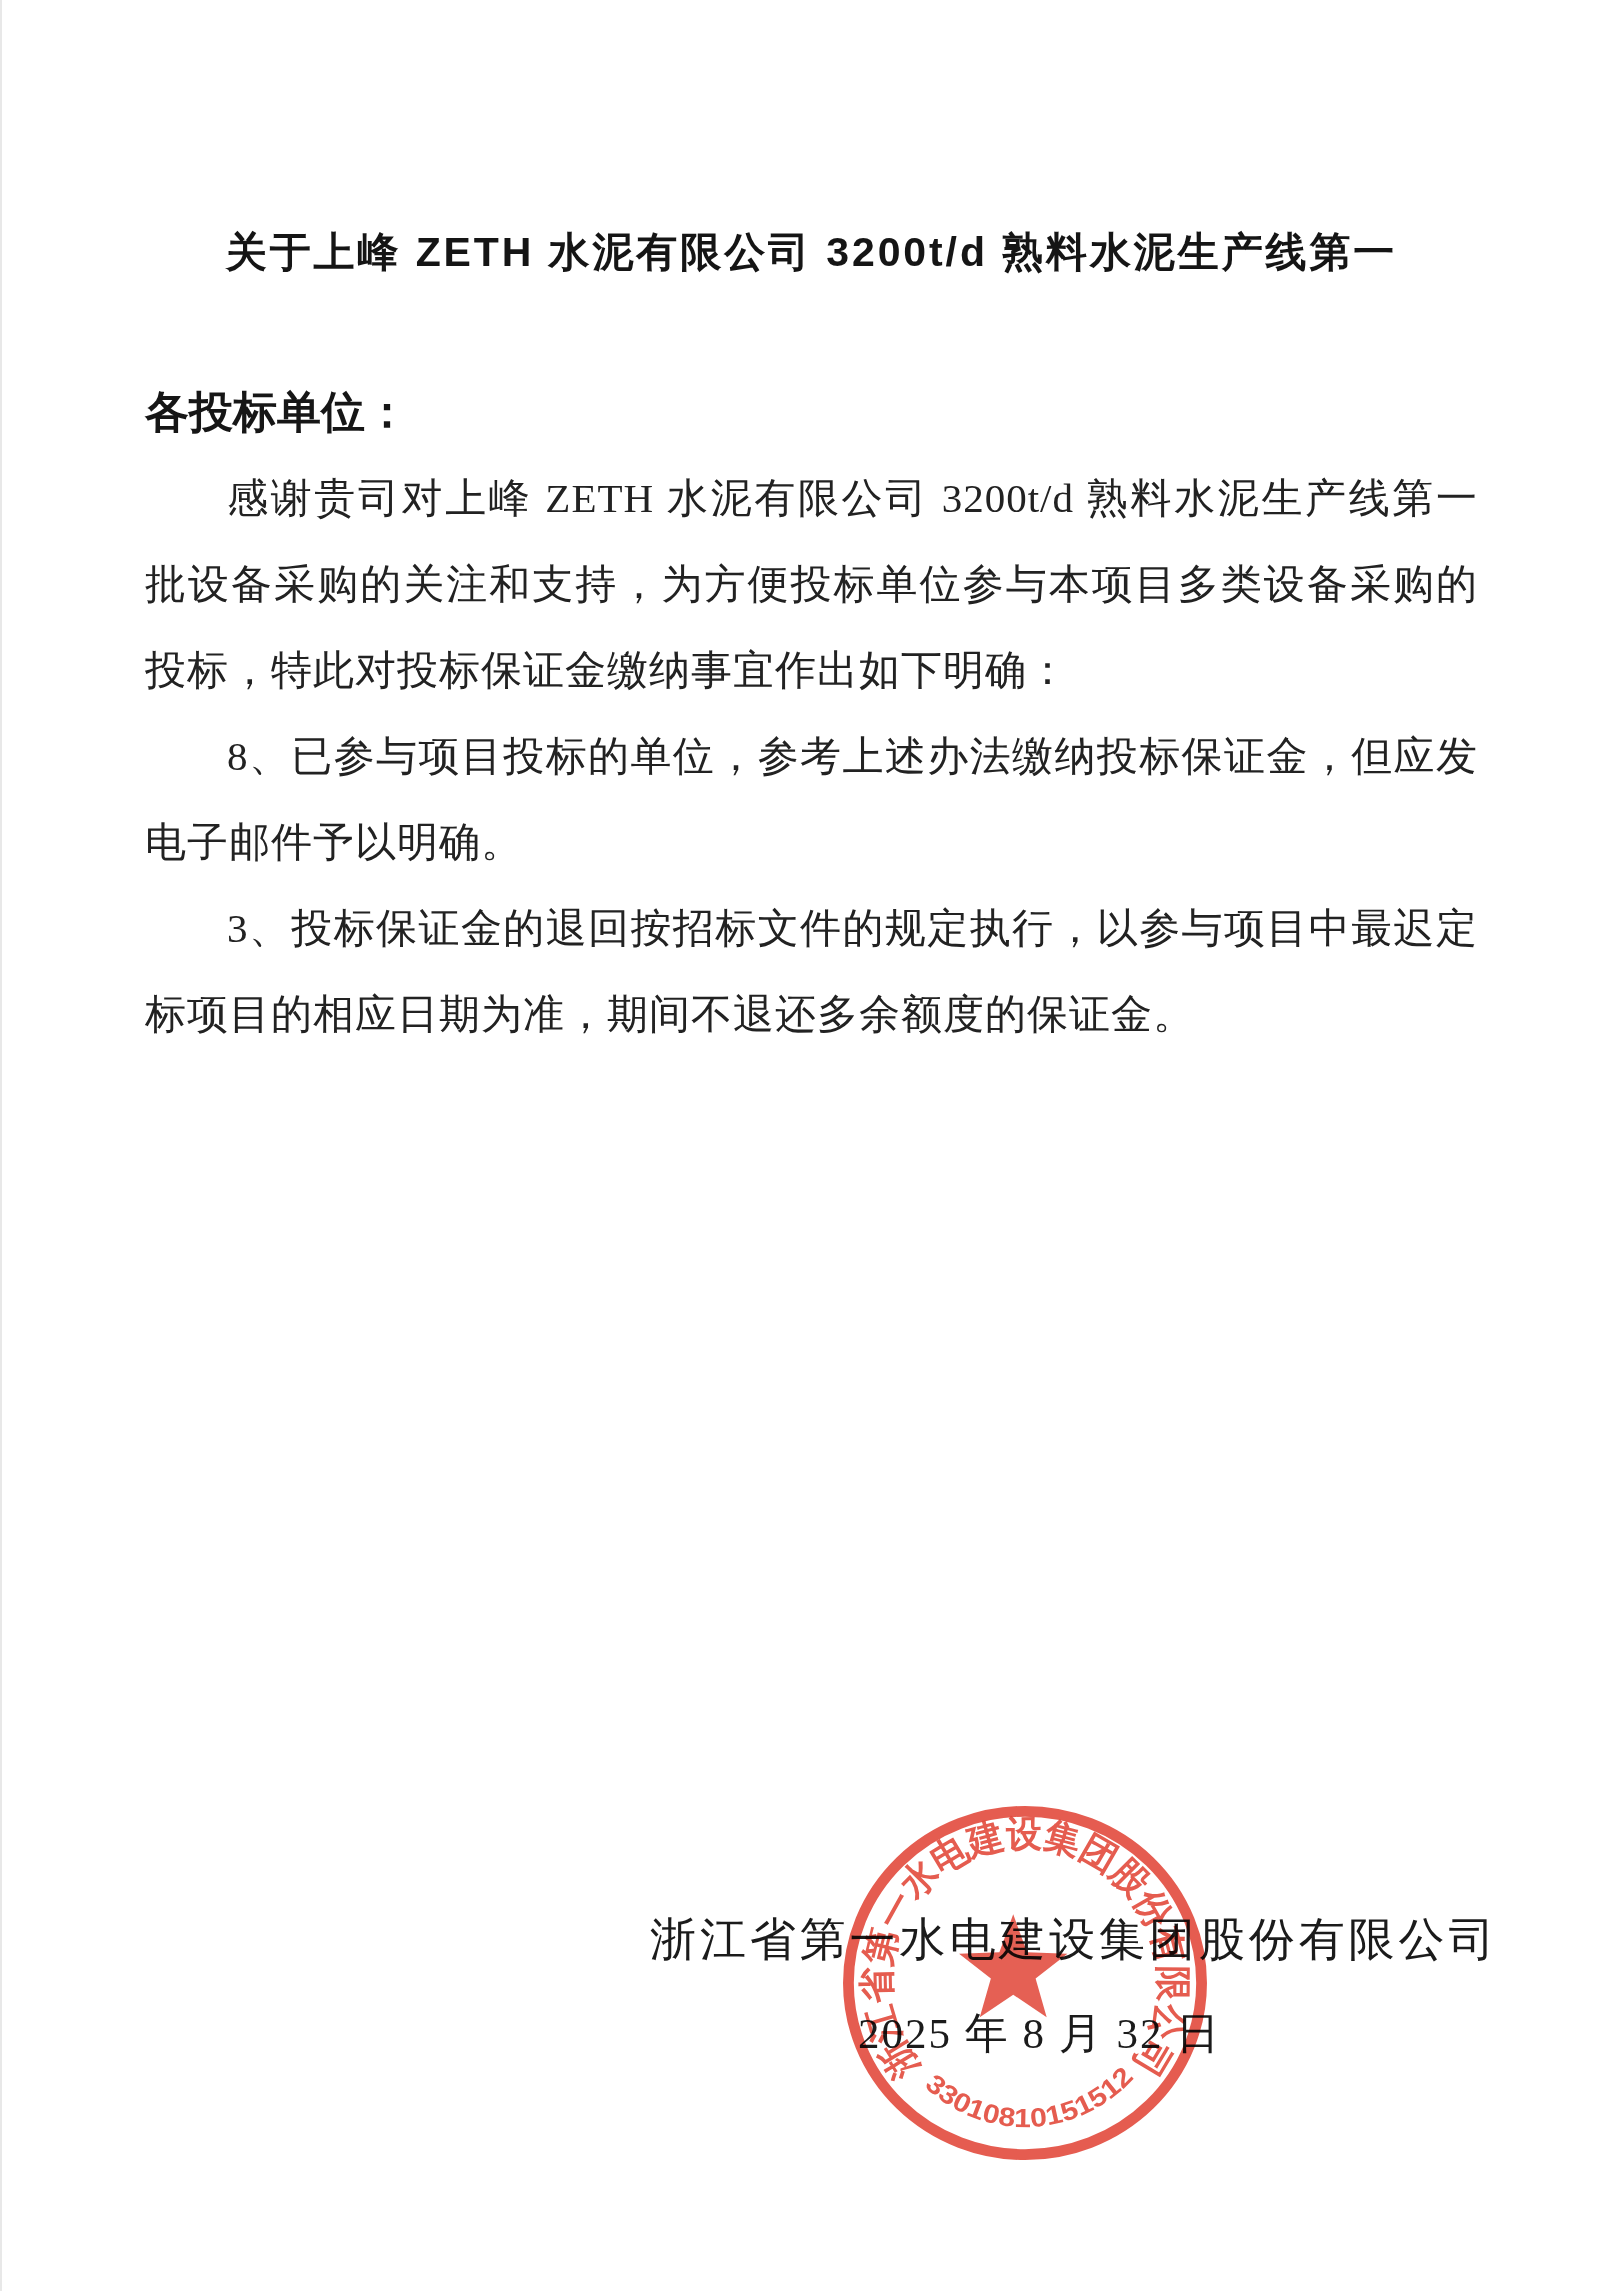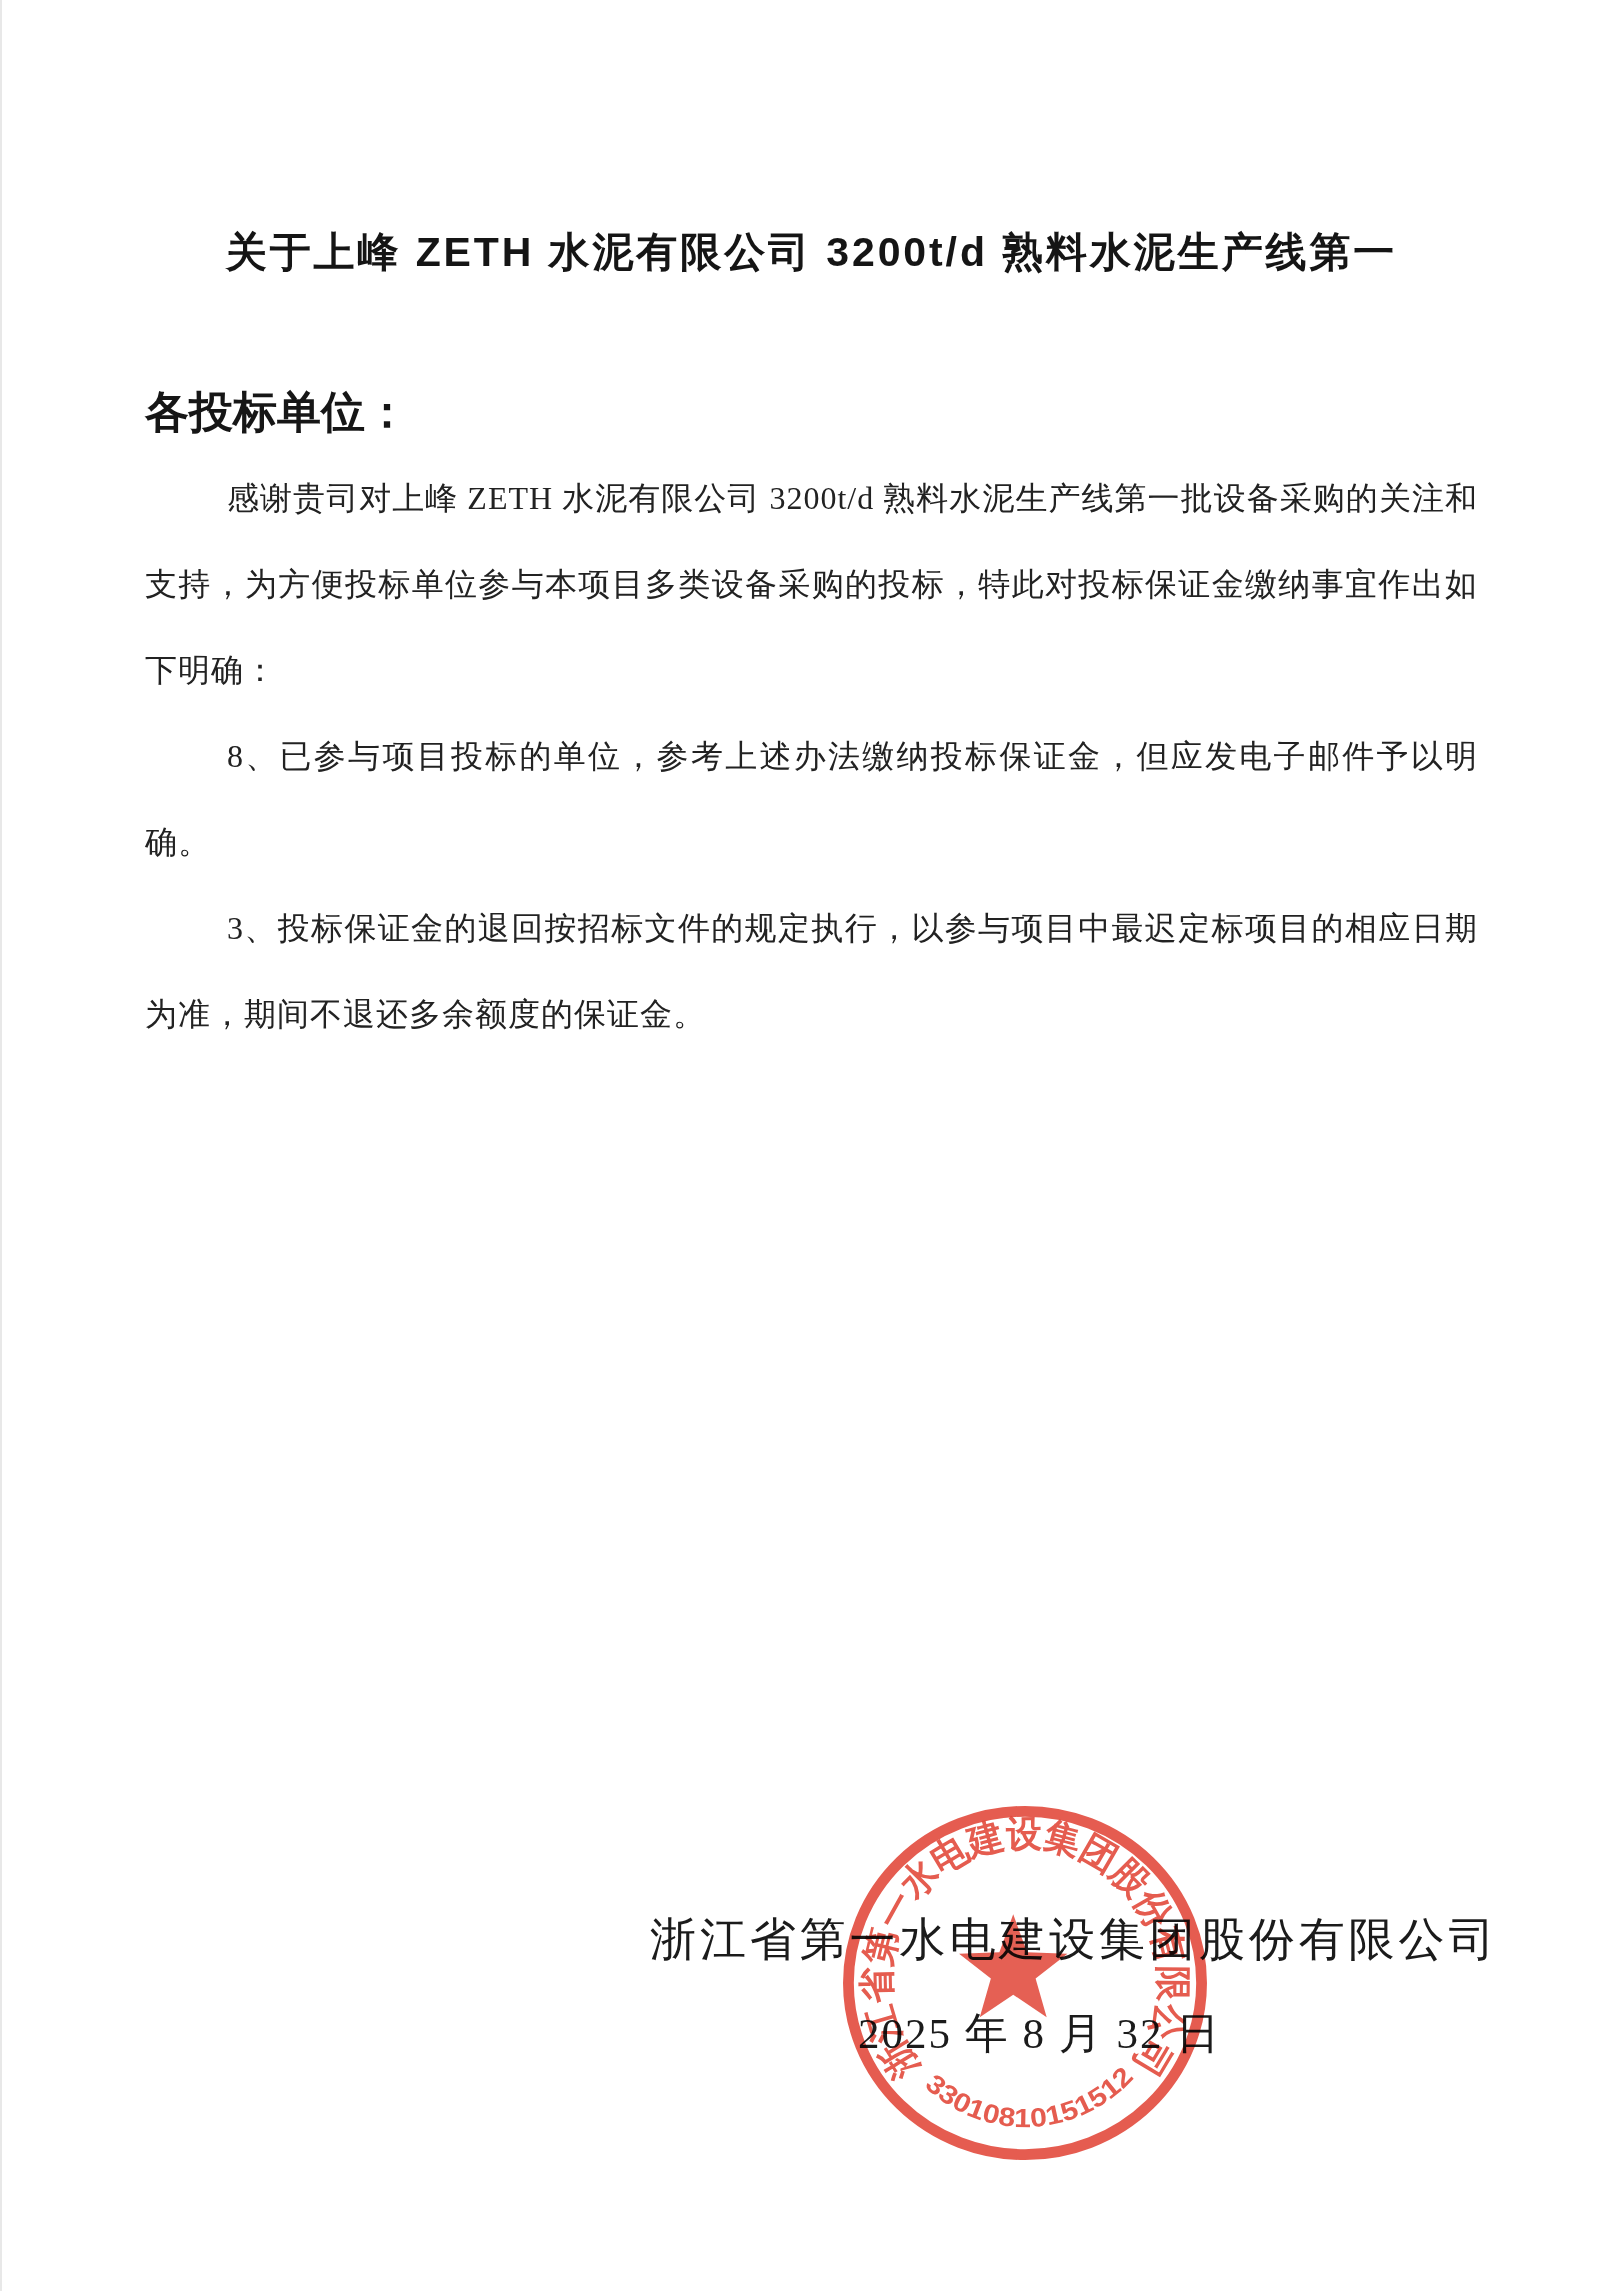--- a/index.html
+++ b/index.html
@@ -27,21 +27,21 @@
   .salutation{
     margin:76px 0 0 0;
     font-family:"Liberation Sans", sans-serif;
     font-weight:bold;
     font-size:44px;
     line-height:86px;
     color:#161616;
   }
   .body-para{
     margin:0;
-    font-size:32px;
+    font-size:41px;
     line-height:86px;
     text-align:justify;
     text-indent:82px;
     letter-spacing:1px;
     color:#222222;
   }
   .sig-company{
     position:absolute;
     left:650px;top:1909px;
     font-size:46px;

